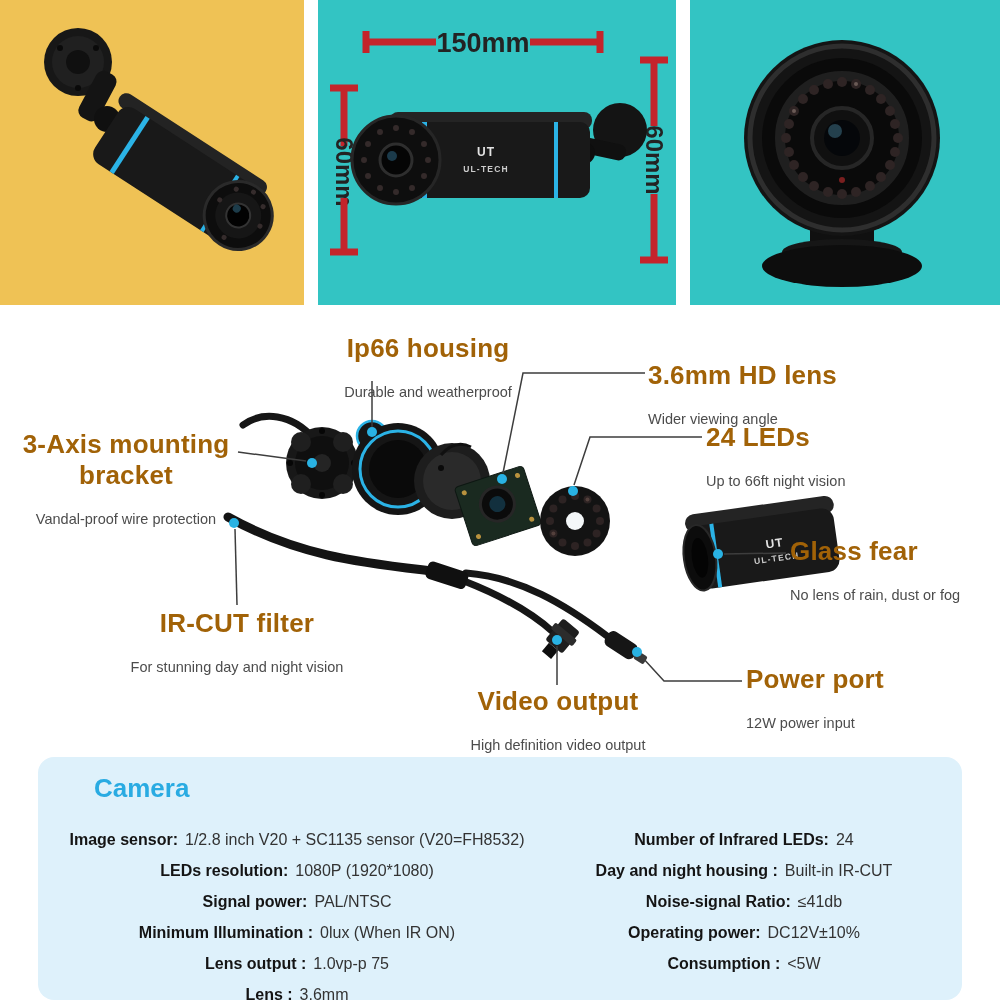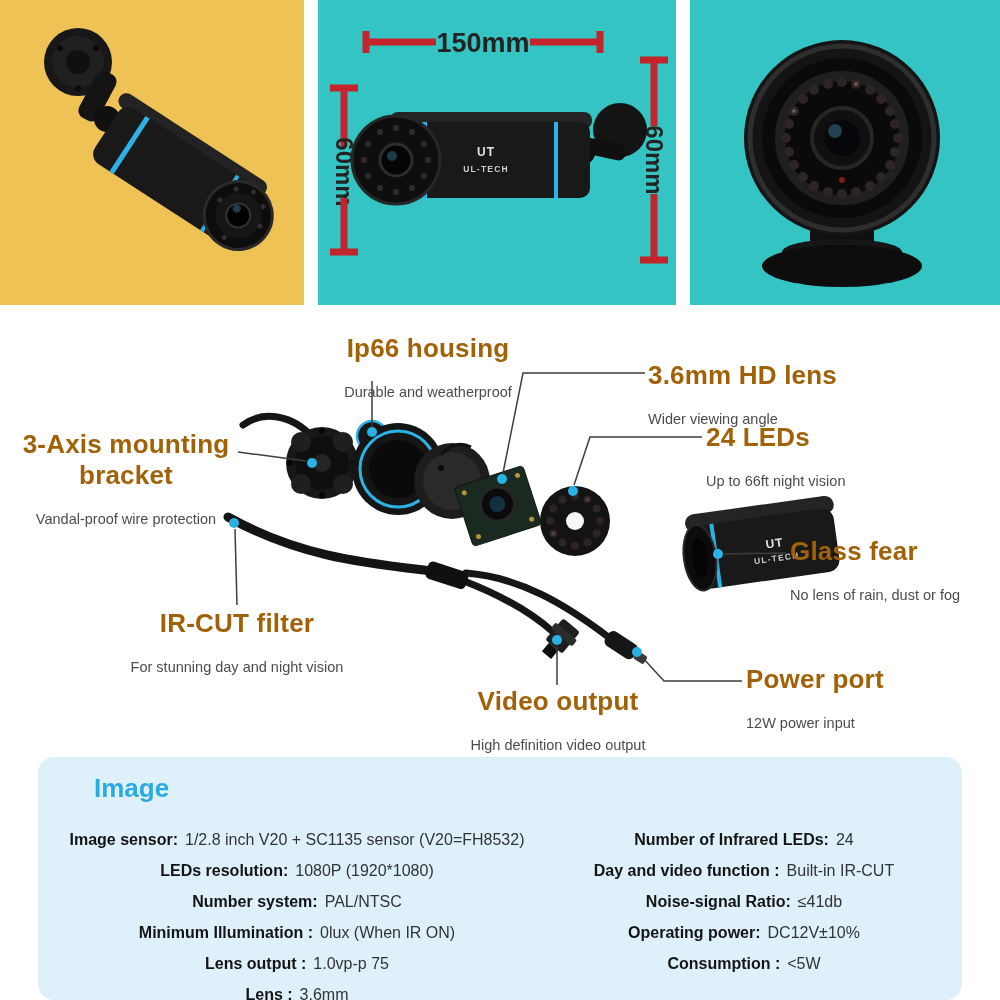--- a/index.html
+++ b/index.html
@@ -319,49 +319,49 @@
       <div class="c-title">IR-CUT filter</div>
       <div class="c-sub">For stunning day and night vision</div>
     </div>
     <div class="callout left" style="left:746px; top:359px; width:180px;">
       <div class="c-title">Power port</div>
       <div class="c-sub">12W power input</div>
     </div>
   </div>
 
   <div class="specs-panel">
-    <div class="specs-title">Image</div>
+    <div class="specs-title">Camera</div>
 
     <div class="spec-col spec-col-left">
       <div class="spec-row">
         <span class="spec-label">Image sensor:</span><span class="spec-value">1/2.8 inch V20 + SC1135 sensor (V20=FH8532)</span>
       </div>
       <div class="spec-row">
         <span class="spec-label">LEDs resolution:</span><span class="spec-value">1080P (1920*1080)</span>
       </div>
       <div class="spec-row">
-        <span class="spec-label">Number system:</span><span class="spec-value">PAL/NTSC</span>
+        <span class="spec-label">Signal power:</span><span class="spec-value">PAL/NTSC</span>
       </div>
       <div class="spec-row">
         <span class="spec-label">Minimum Illumination :</span><span class="spec-value">0lux (When IR ON)</span>
       </div>
       <div class="spec-row">
         <span class="spec-label">Lens output :</span><span class="spec-value">1.0vp-p 75</span>
       </div>
       <div class="spec-row">
         <span class="spec-label">Lens :</span><span class="spec-value">3.6mm</span>
       </div>
     </div>
 
     <div class="spec-col spec-col-right">
       <div class="spec-row">
         <span class="spec-label">Number of Infrared LEDs:</span><span class="spec-value">24</span>
       </div>
       <div class="spec-row">
-        <span class="spec-label">Day and video function :</span><span class="spec-value">Built-in IR-CUT</span>
+        <span class="spec-label">Day and night housing :</span><span class="spec-value">Built-in IR-CUT</span>
       </div>
       <div class="spec-row">
         <span class="spec-label">Noise-signal Ratio:</span><span class="spec-value">≤41db</span>
       </div>
       <div class="spec-row">
         <span class="spec-label">Operating power:</span><span class="spec-value">DC12V±10%</span>
       </div>
       <div class="spec-row">
         <span class="spec-label">Consumption :</span><span class="spec-value">&lt;5W</span>
       </div>

